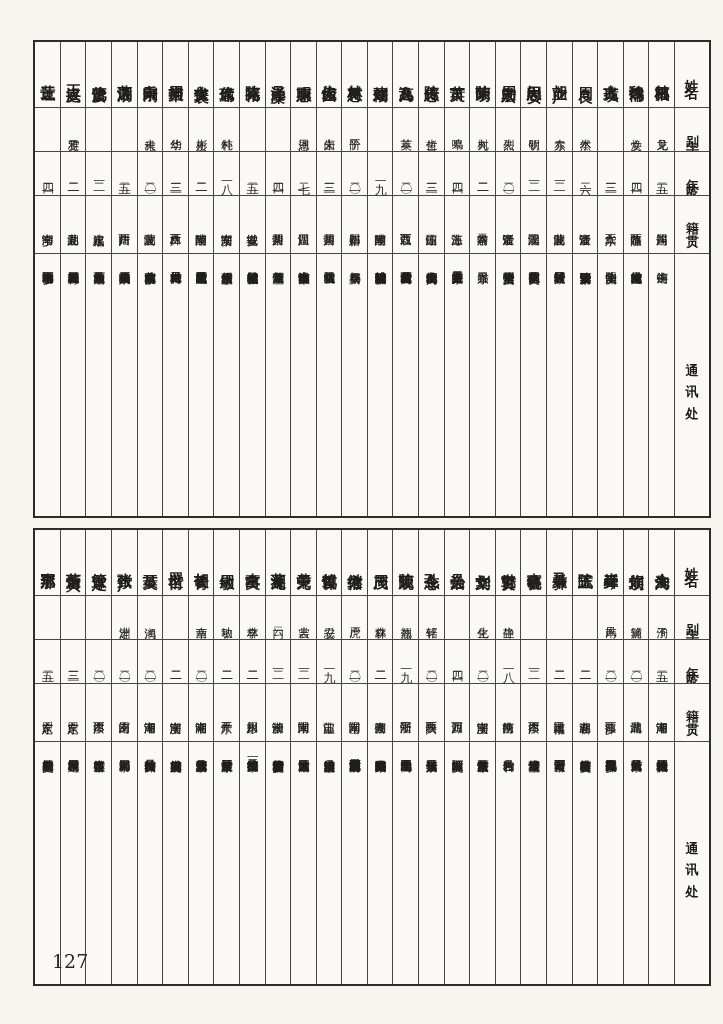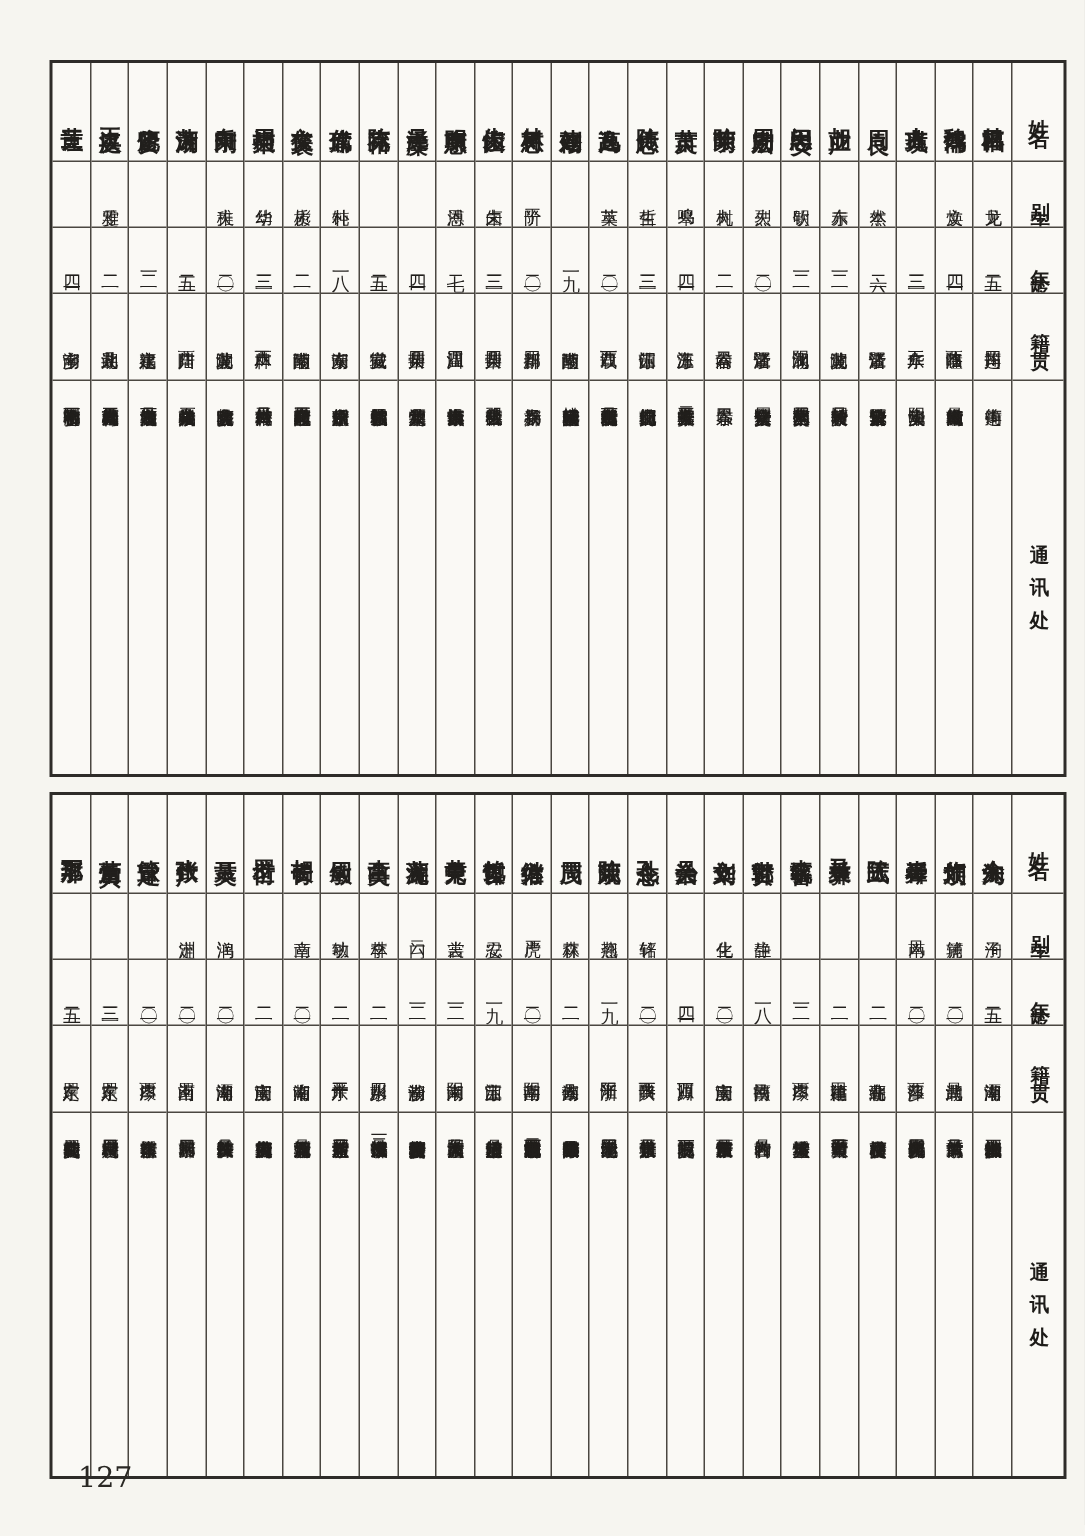--- a/index.html
+++ b/index.html
@@ -69,21 +69,20 @@
   .headercol .h-zi{font-size:13px;letter-spacing:0.35em;}
   .headercol .h-age{font-size:13px;letter-spacing:0.35em;}
   .headercol .h-native{font-size:13px;letter-spacing:0.95em;}
   .headercol .h-address{font-size:13px;letter-spacing:1.7em;justify-content:center;padding-top:0;}
   .page-number{
     position:absolute;
     left:52px;top:950px;
     font-family:"DejaVu Serif",serif;
     font-size:19px;
     color:#2a2824;
-    margin-top:24px;
   }
 </style>
 </head>
 <body>
 
 <div class="page">
 
   <div class="roster-table table-upper">
     <div class="headercol">
       <div class="cell name h-name">姓名</div>

